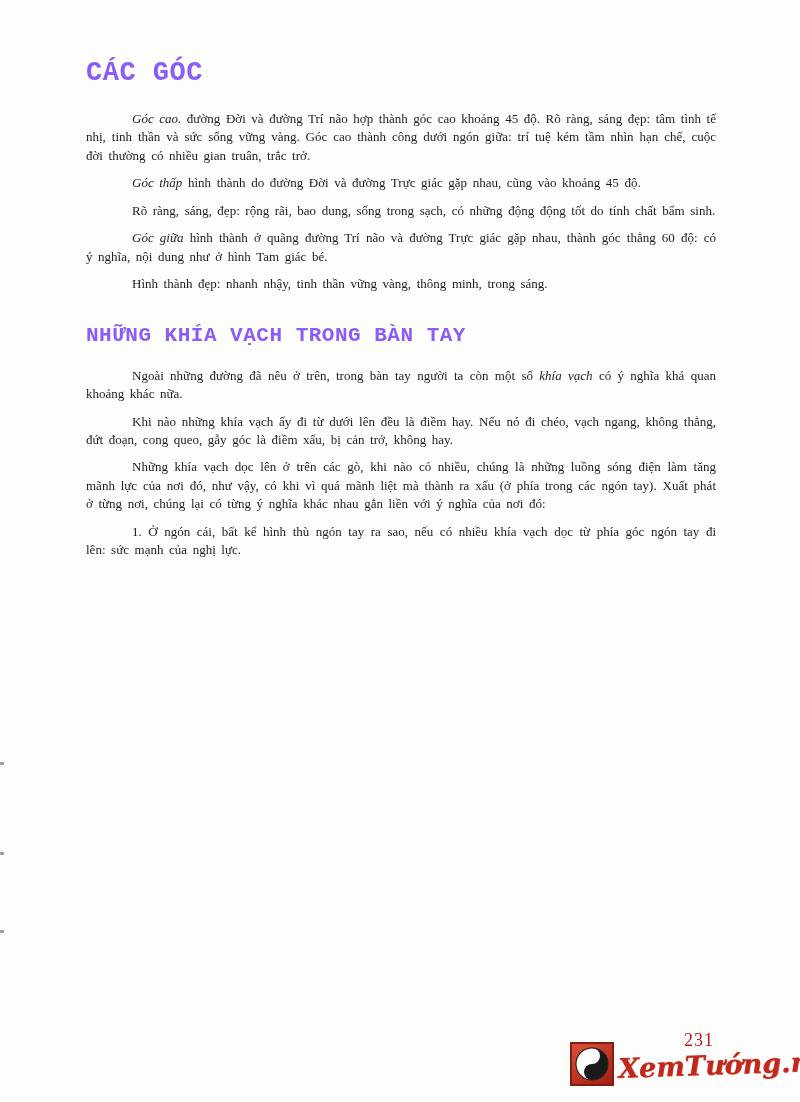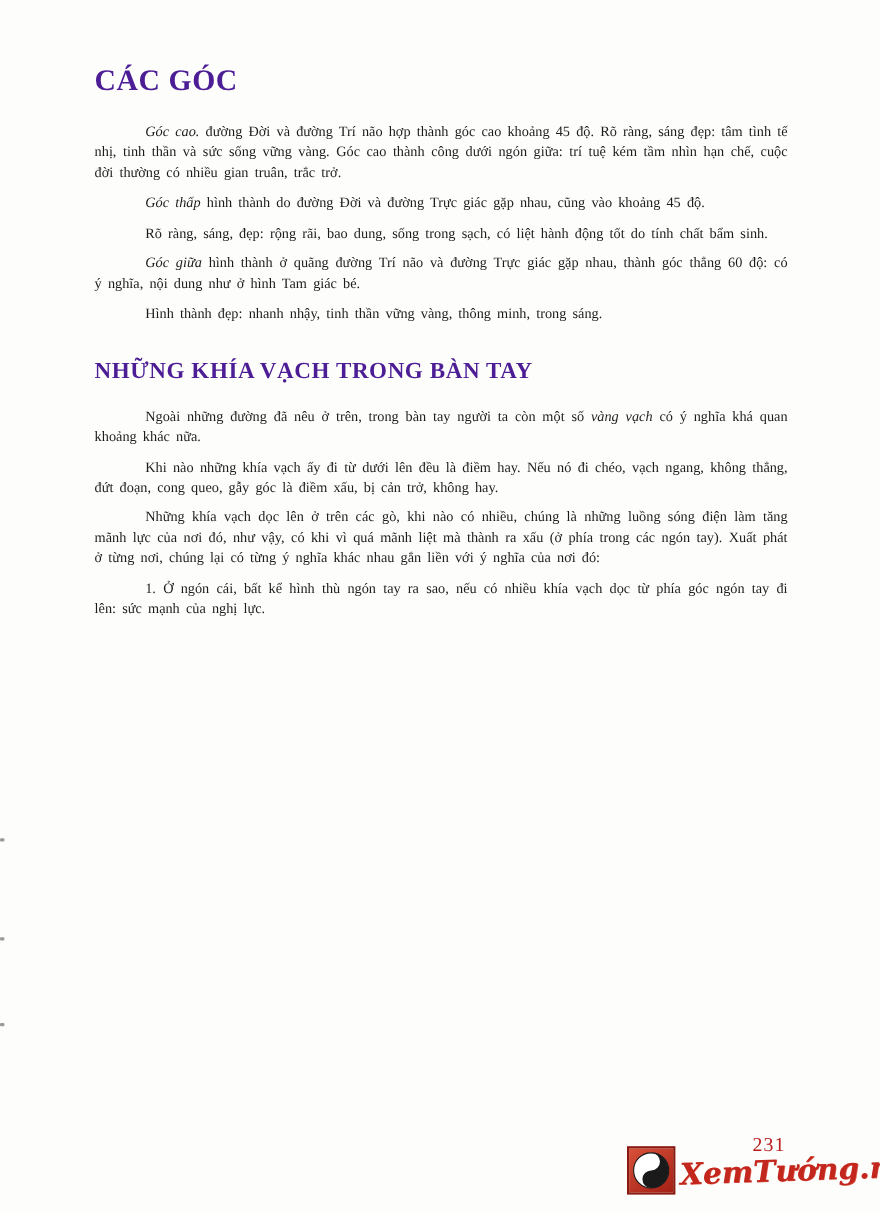--- a/index.html
+++ b/index.html
@@ -11,23 +11,23 @@
     overflow:hidden;
   }
   .page{
     position:absolute;inset:0;
     background:#fdfdfc;
     color:#1b1b1b;
     padding:58px 84px 0 86px;
     box-sizing:border-box;
   }
   h1.sec{
-    font-family:Liberation Serif, serif;
+    font-family:Liberation Mono, monospace;
     font-weight:700;
-    color:#4c1d95;
+    color:#8b5cf6;
     letter-spacing:0.5px;
   }
   .h-main{font-size:27px;margin:0 0 22px 0;}
   .h-sub{font-size:21px;margin:30px 0 20px 0;}
   p.body-par{
     font-size:13px;
     line-height:1.42;
     text-align:justify;
     text-indent:46px;
     margin:0 0 9px 0;
@@ -81,31 +81,31 @@
 <body>
 
 <div class="page">
 
   <h1 class="sec h-main">CÁC GÓC</h1>
 
   <p class="body-par"><span class="it">Góc cao.</span><span> đường Đời và đường Trí não hợp thành góc cao khoảng 45 độ. Rõ ràng, sáng đẹp: tâm tình tế nhị, tinh thần và sức sống vững vàng. Góc cao thành công dưới ngón giữa: trí tuệ kém tầm nhìn hạn chế, cuộc đời thường có nhiều gian truân, trắc trở.</span></p>
 
   <p class="body-par"><span class="it">Góc thấp</span><span> hình thành do đường Đời và đường Trực giác gặp nhau, cũng vào khoảng 45 độ.</span></p>
 
-  <p class="body-par"><span>Rõ ràng, sáng, đẹp: rộng rãi, bao dung, sống trong sạch, có liệt hành động tốt do tính chất bẩm sinh.</span></p>
+  <p class="body-par"><span>Rõ ràng, sáng, đẹp: rộng rãi, bao dung, sống trong sạch, có những động động tốt do tính chất bẩm sinh.</span></p>
 
   <p class="body-par"><span class="it">Góc giữa</span><span> hình thành ở quãng đường Trí não và đường Trực giác gặp nhau, thành góc thẳng 60 độ: có ý nghĩa, nội dung như ở hình Tam giác bé.</span></p>
 
   <p class="body-par"><span>Hình thành đẹp: nhanh nhậy, tinh thần vững vàng, thông minh, trong sáng.</span></p>
 
 
 
   <h1 class="sec h-sub">NHỮNG KHÍA VẠCH TRONG BÀN TAY</h1>
 
-  <p class="body-par"><span>Ngoài những đường đã nêu ở trên, trong bàn tay người ta còn một số </span><span class="it">vàng vạch</span><span> có ý nghĩa khá quan khoảng khác nữa.</span></p>
+  <p class="body-par"><span>Ngoài những đường đã nêu ở trên, trong bàn tay người ta còn một số </span><span class="it">khía vạch</span><span> có ý nghĩa khá quan khoảng khác nữa.</span></p>
 
   <p class="body-par"><span>Khi nào những khía vạch ấy đi từ dưới lên đều là điềm hay. Nếu nó đi chéo, vạch ngang, không thẳng, đứt đoạn, cong queo, gẫy góc là điềm xấu, bị cản trở, không hay.</span></p>
 
   <p class="body-par"><span>Những khía vạch dọc lên ở trên các gò, khi nào có nhiều, chúng là những luồng sóng điện làm tăng mãnh lực của nơi đó, như vậy, có khi vì quá mãnh liệt mà thành ra xấu (ở phía trong các ngón tay). Xuất phát ở từng nơi, chúng lại có từng ý nghĩa khác nhau gắn liền với ý nghĩa của nơi đó:</span></p>
 
   <p class="body-par"><span>1. Ở ngón cái, bất kể hình thù ngón tay ra sao, nếu có nhiều khía vạch dọc từ phía góc ngón tay đi lên: sức mạnh của nghị lực.</span></p>
 
   <div class="scan-artifact" style="top:762px;"></div>
   <div class="scan-artifact" style="top:852px;"></div>
   <div class="scan-artifact" style="top:930px;"></div>

